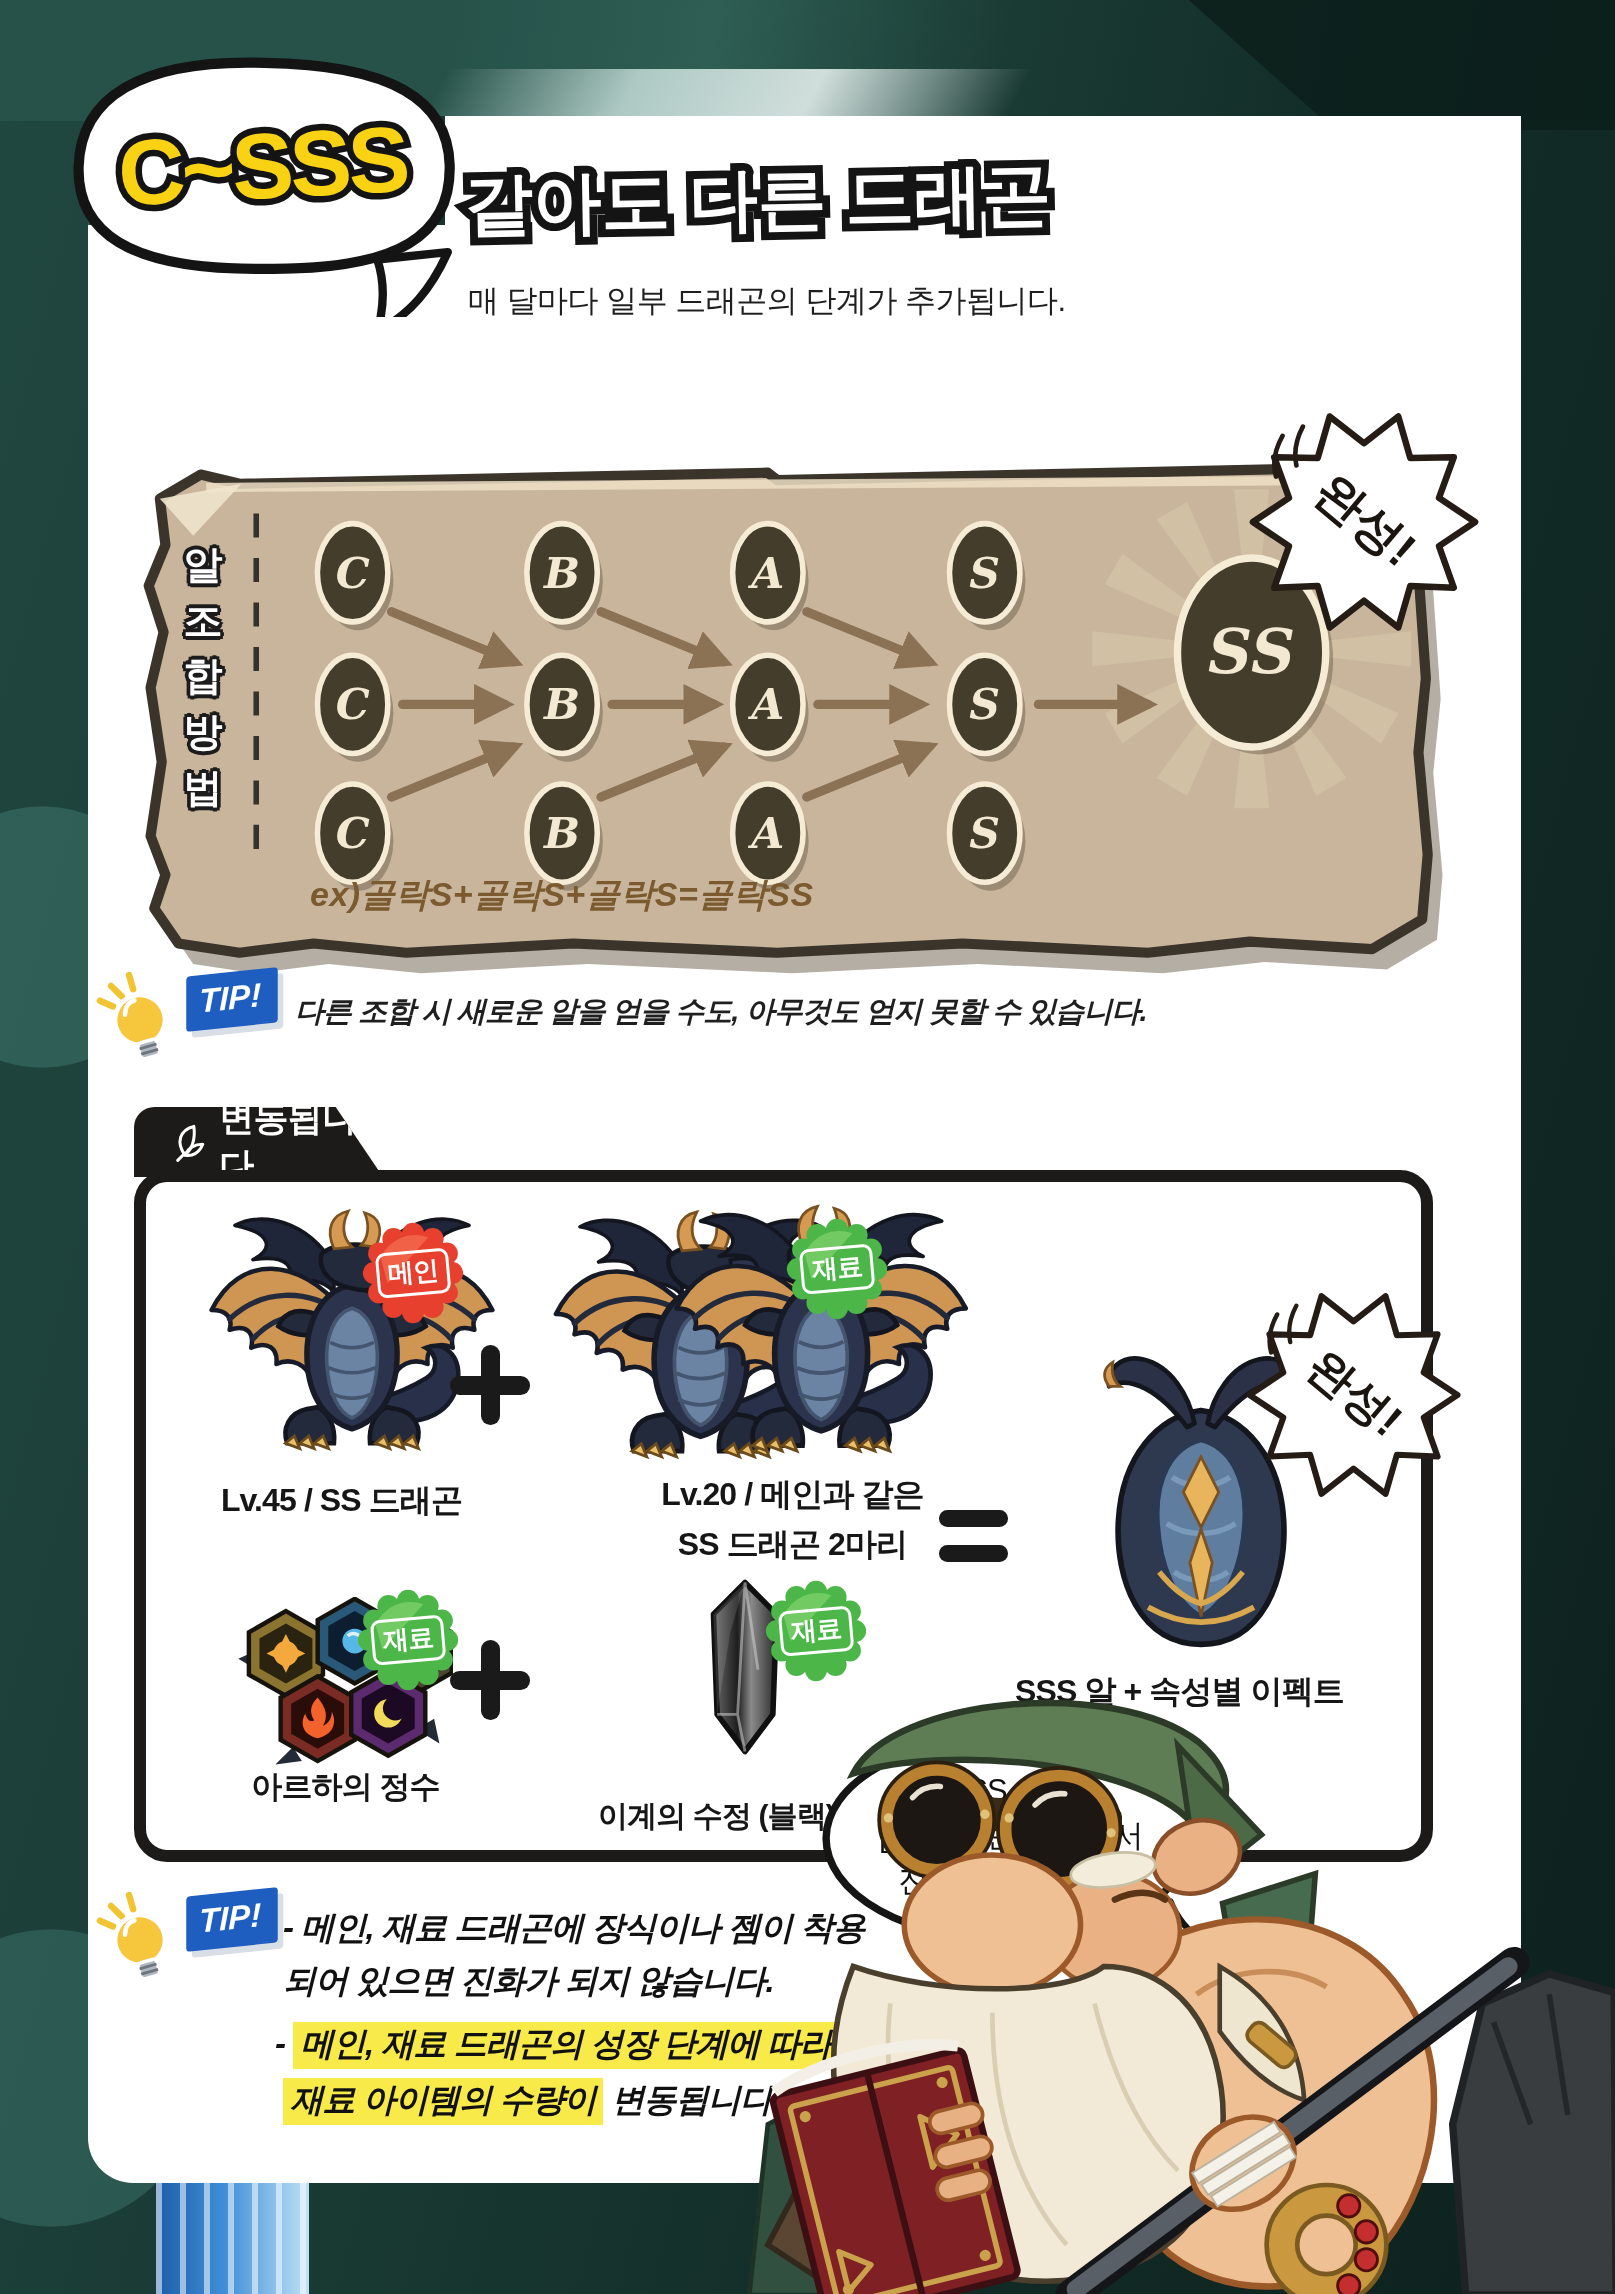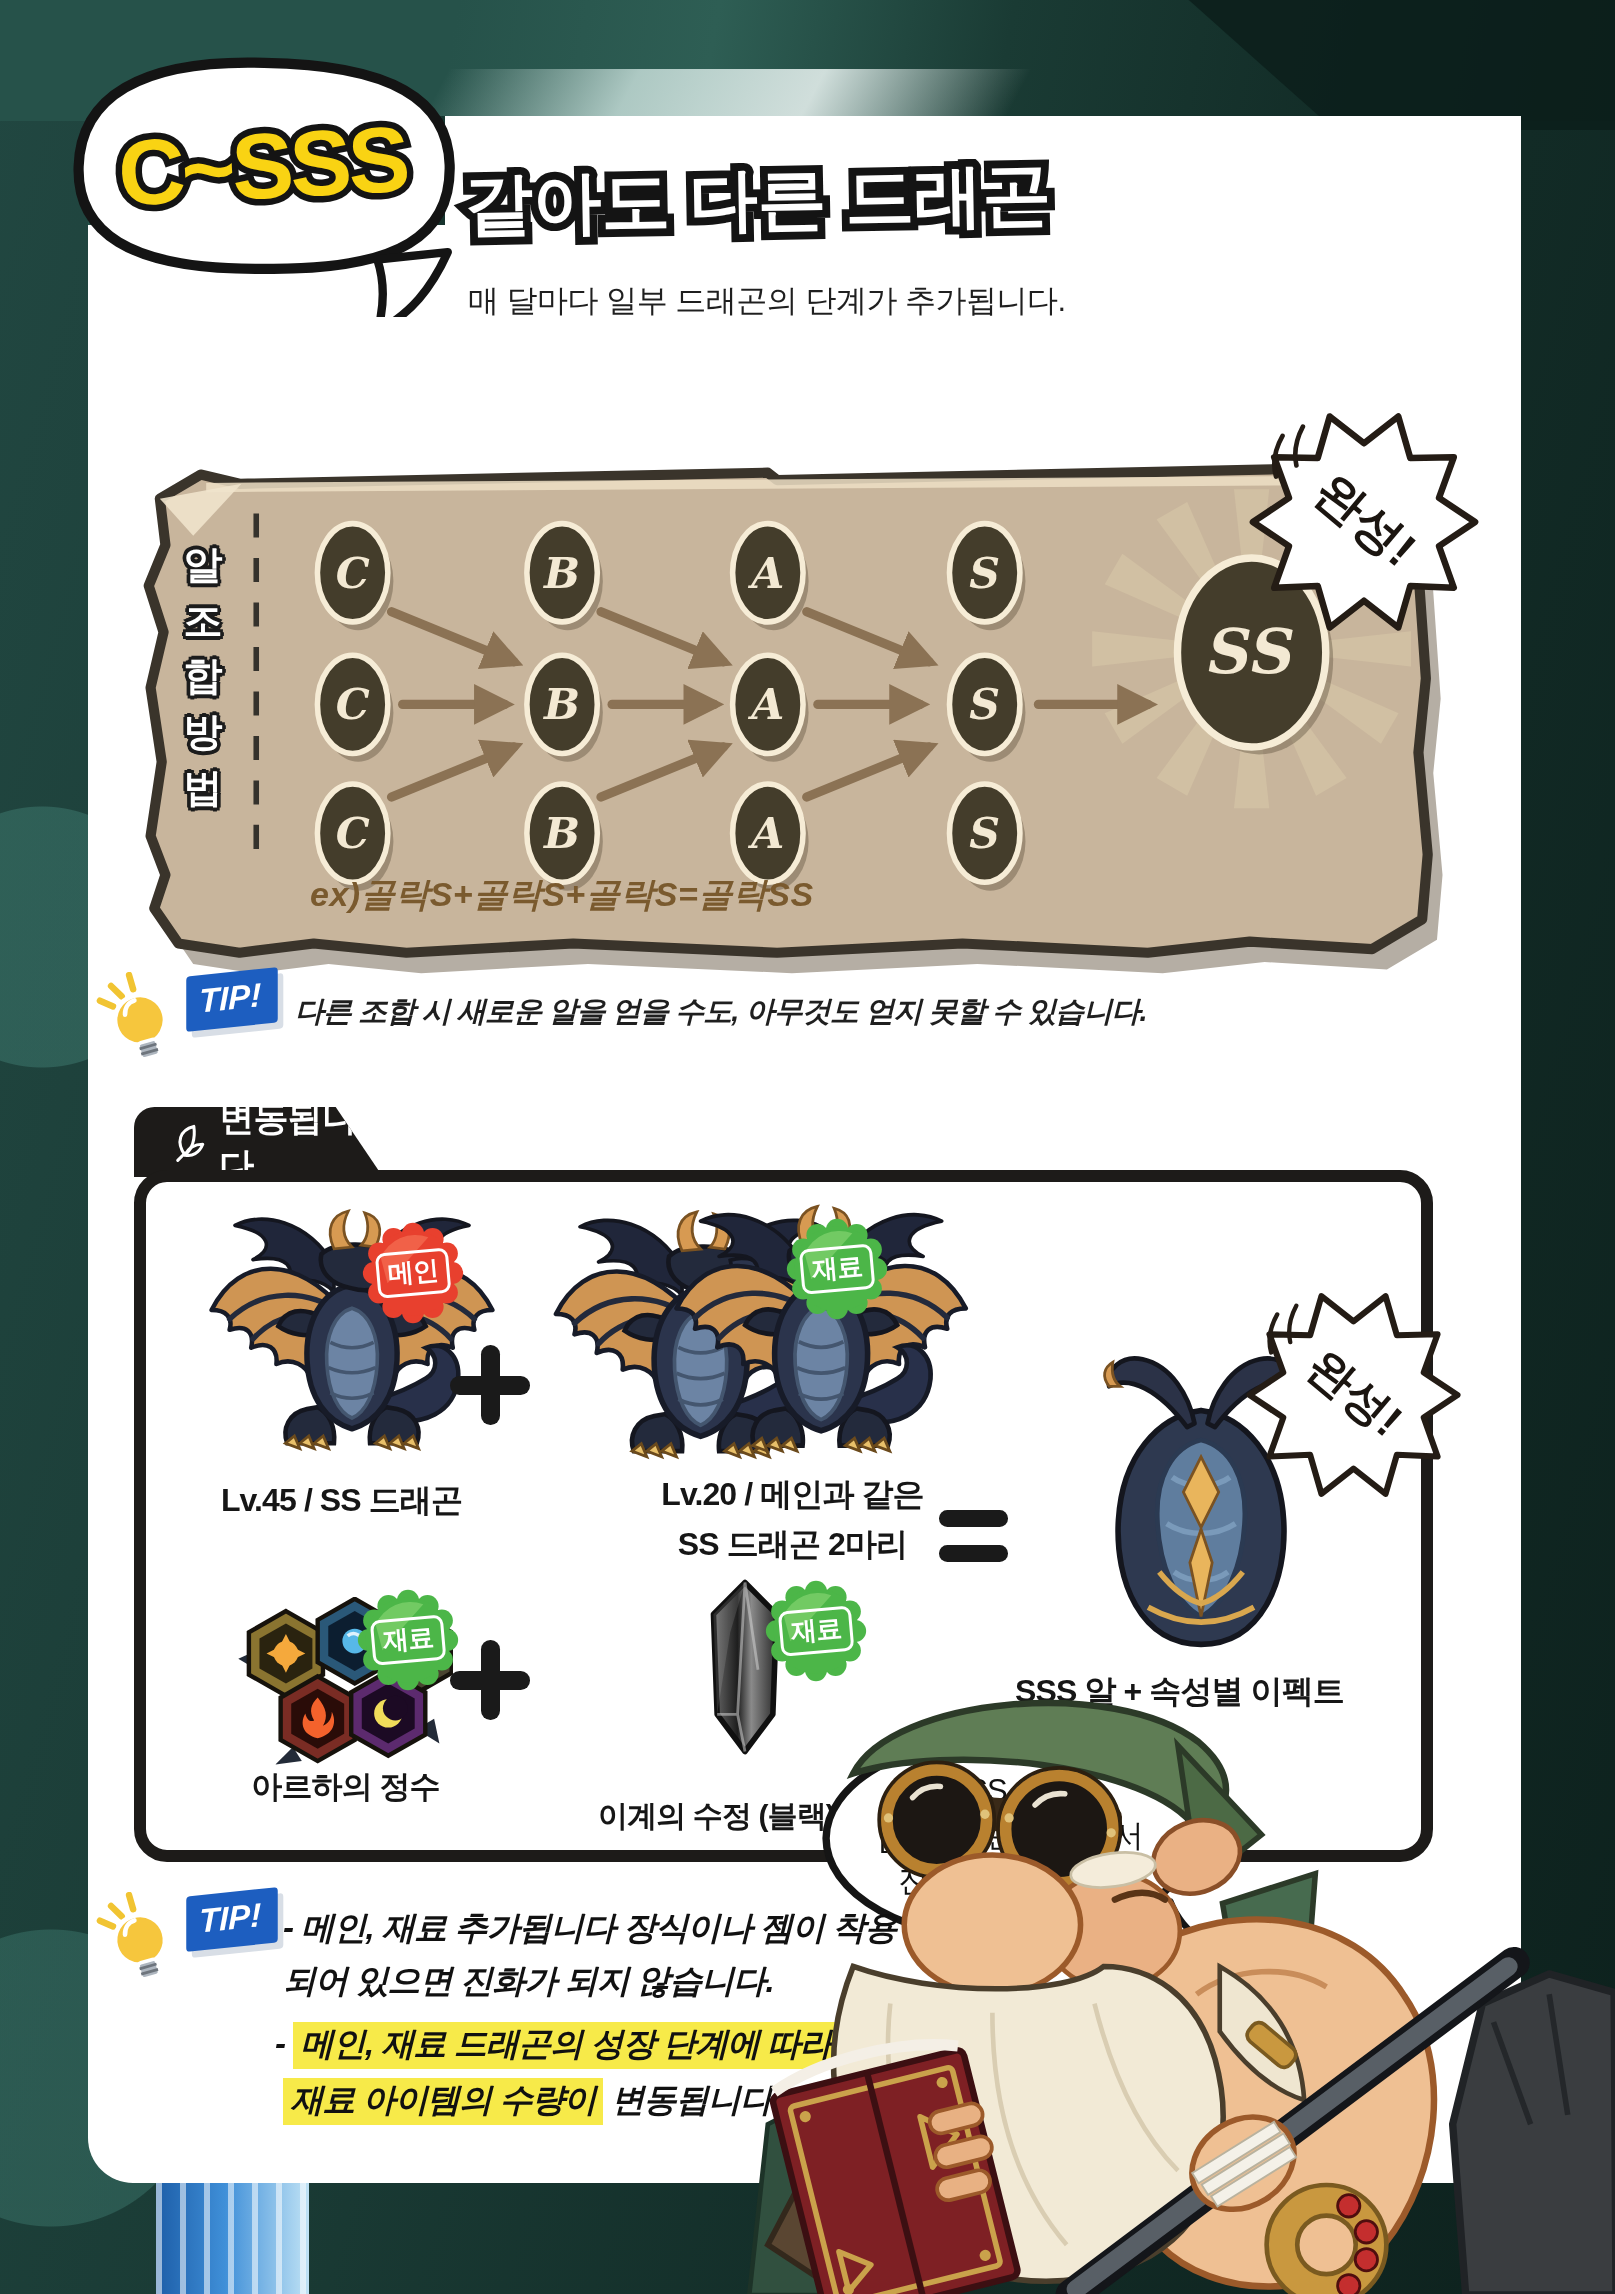--- a/index.html
+++ b/index.html
@@ -487,21 +487,21 @@
       <g transform="rotate(-16 50 50)">
         <path d="M30,8 L38,22 M52,2 L52,18 M14,20 L26,30" stroke="#f1c432" stroke-width="7" stroke-linecap="round"></path>
         <circle cx="50" cy="52" r="27" fill="#f6c63d" stroke="#ffffff" stroke-width="5"></circle>
         <path d="M36,42 C38,34 44,30 50,30" stroke="#ffffff" stroke-width="5" fill="none" stroke-linecap="round"></path>
         <rect x="40" y="76" width="21" height="18" rx="4" fill="#aeb6bf" stroke="#ffffff" stroke-width="4"></rect>
         <path d="M41,82 h19 M41,88 h19" stroke="#6e757d" stroke-width="3"></path>
       </g>
     </svg>
     <div class="tip-tab">TIP!</div>
   </div>
-  <div class="abs hand tip2-l" style="left:283px;top:1906px;">- 메인, 재료 추가됩니다 장식이나 젬이 착용</div>
+  <div class="abs hand tip2-l" style="left:283px;top:1906px;">- 메인, 재료 드래곤에 장식이나 젬이 착용</div>
   <div class="abs hand tip2-l" style="left:283px;top:1959px;">되어 있으면 진화가 되지 않습니다.</div>
   <div class="abs hand tip2-l" style="left:275px;top:2022px;">
     <span>- </span><span class="hl">메인, 재료 드래곤의 성장 단계에 따라</span>
   </div>
   <div class="abs hand tip2-l" style="left:283px;top:2078px;">
     <span class="hl">재료 아이템의 수량이</span><span> 변동됩니다.</span>
   </div>
 
   <svg class="abs" style="left:714px;top:1688px;" width="902" height="607" viewBox="0 0 972 654">
 

